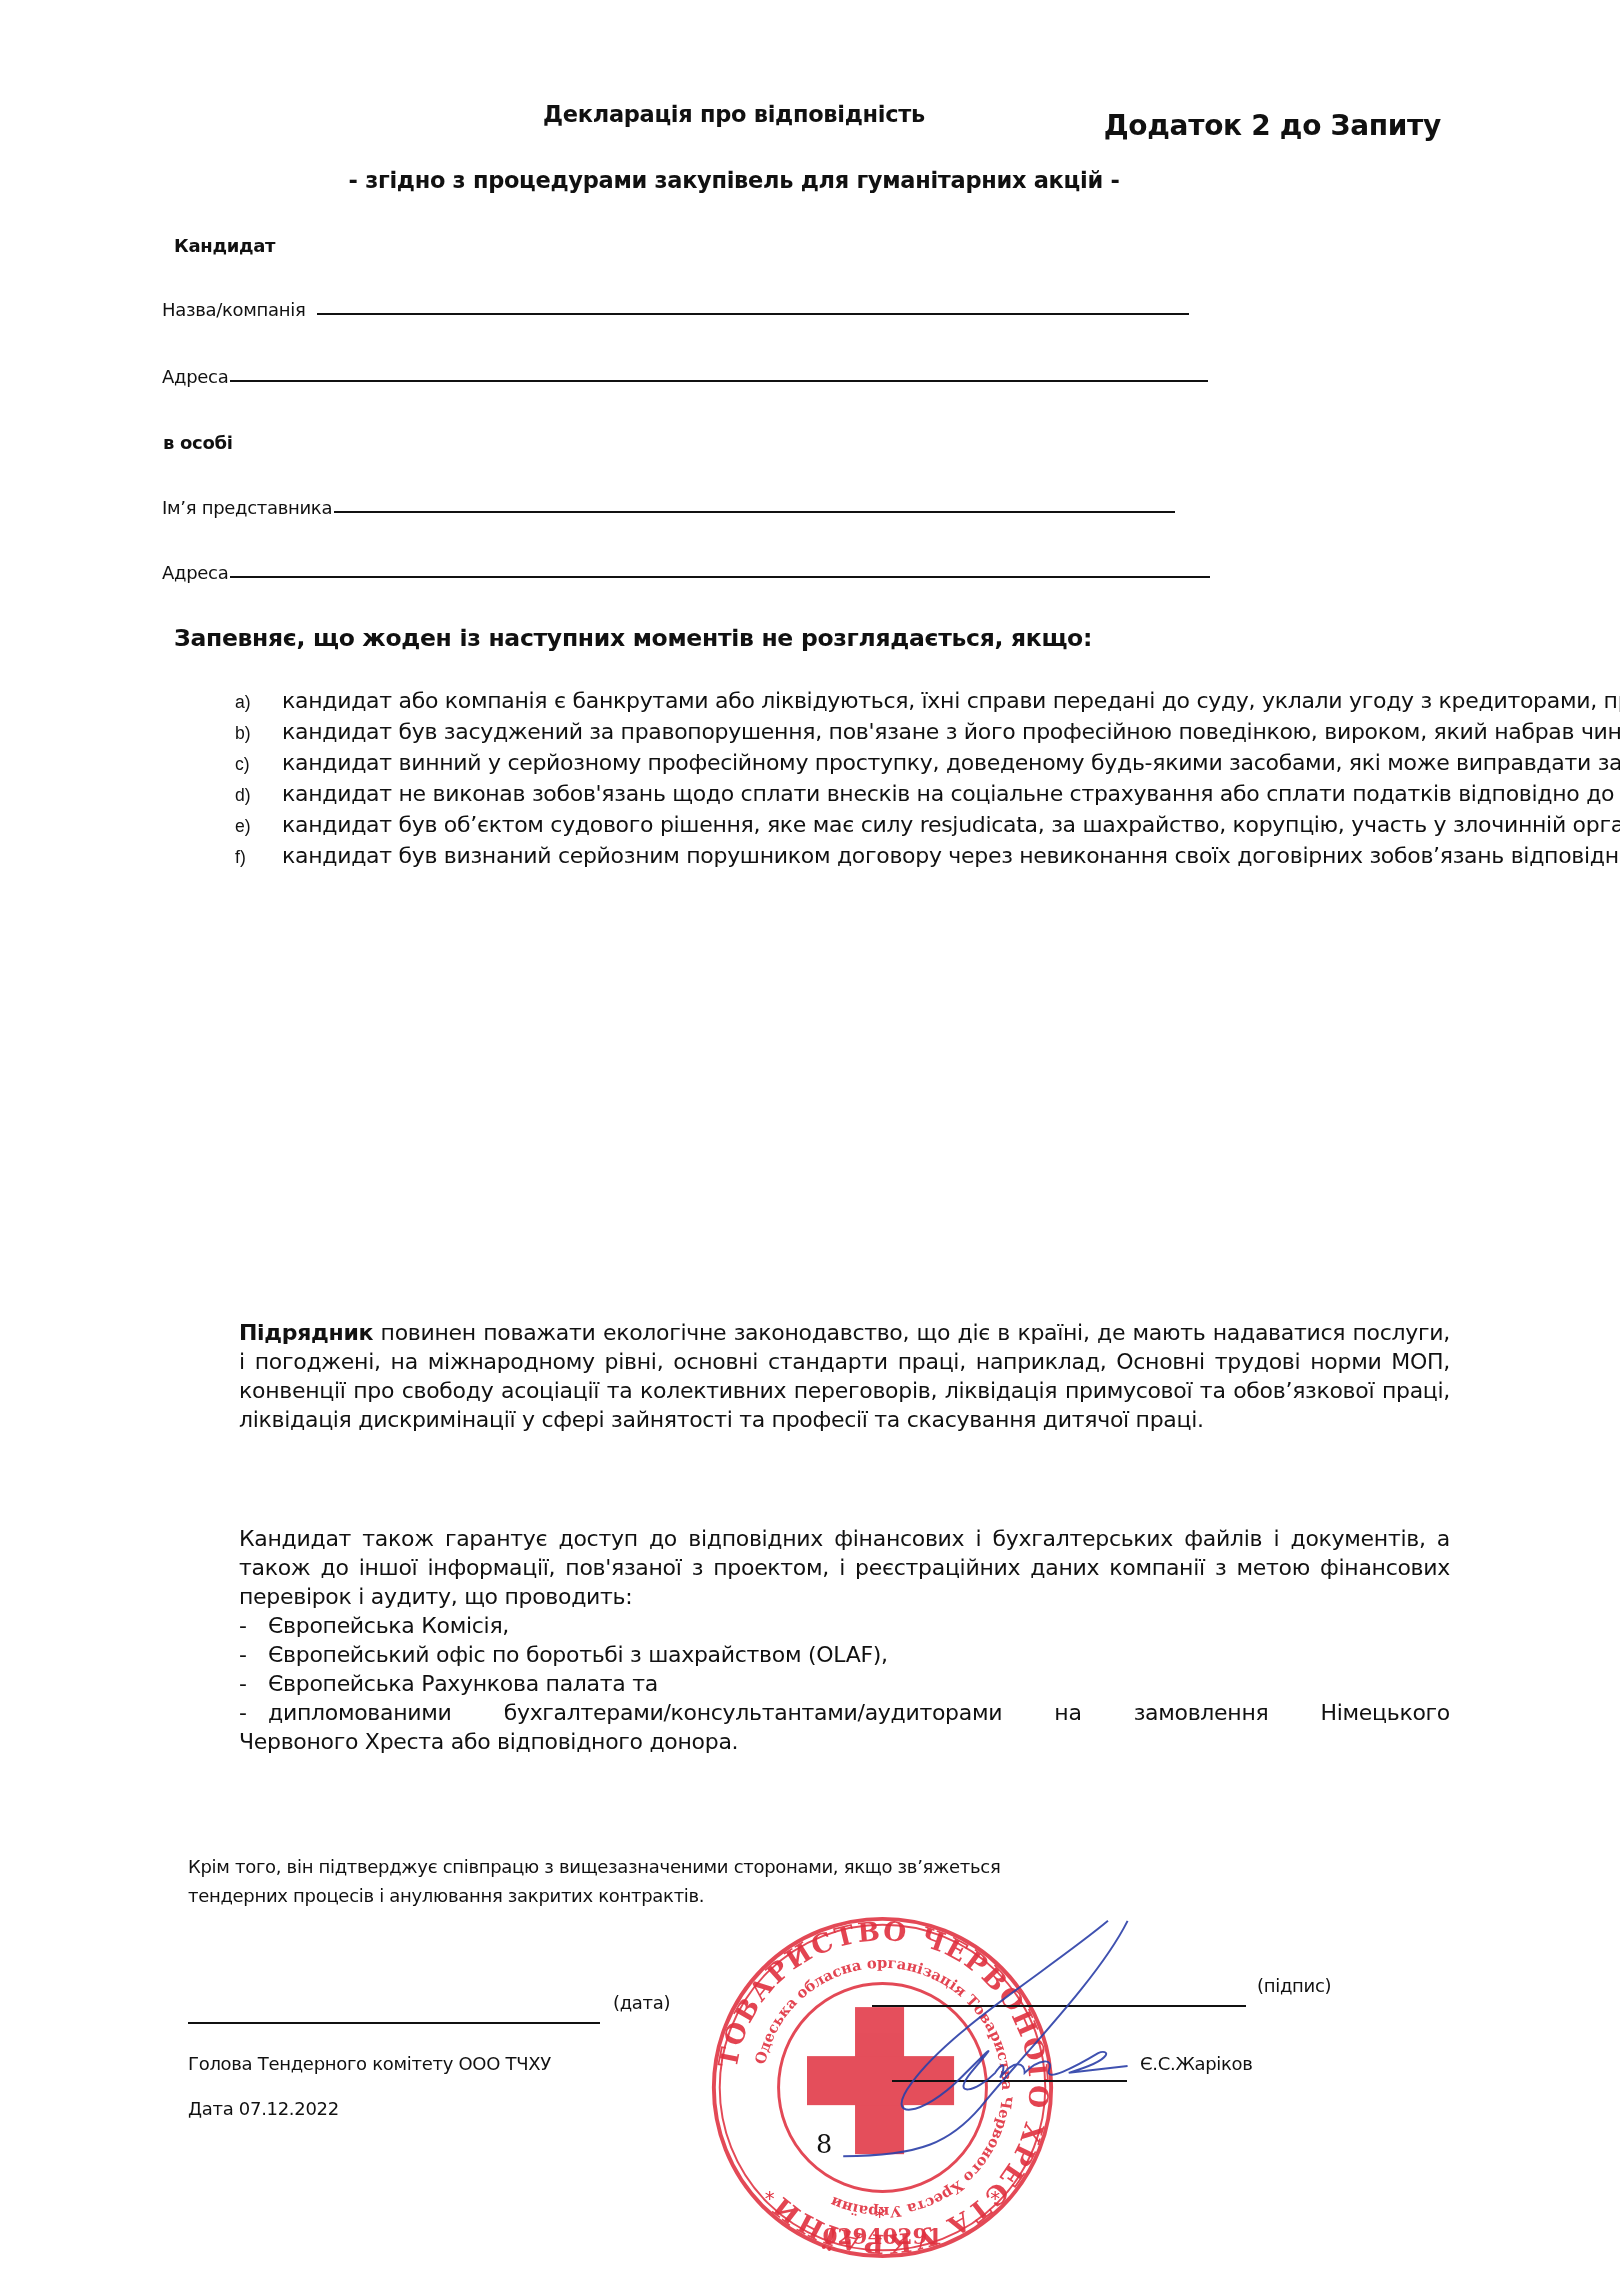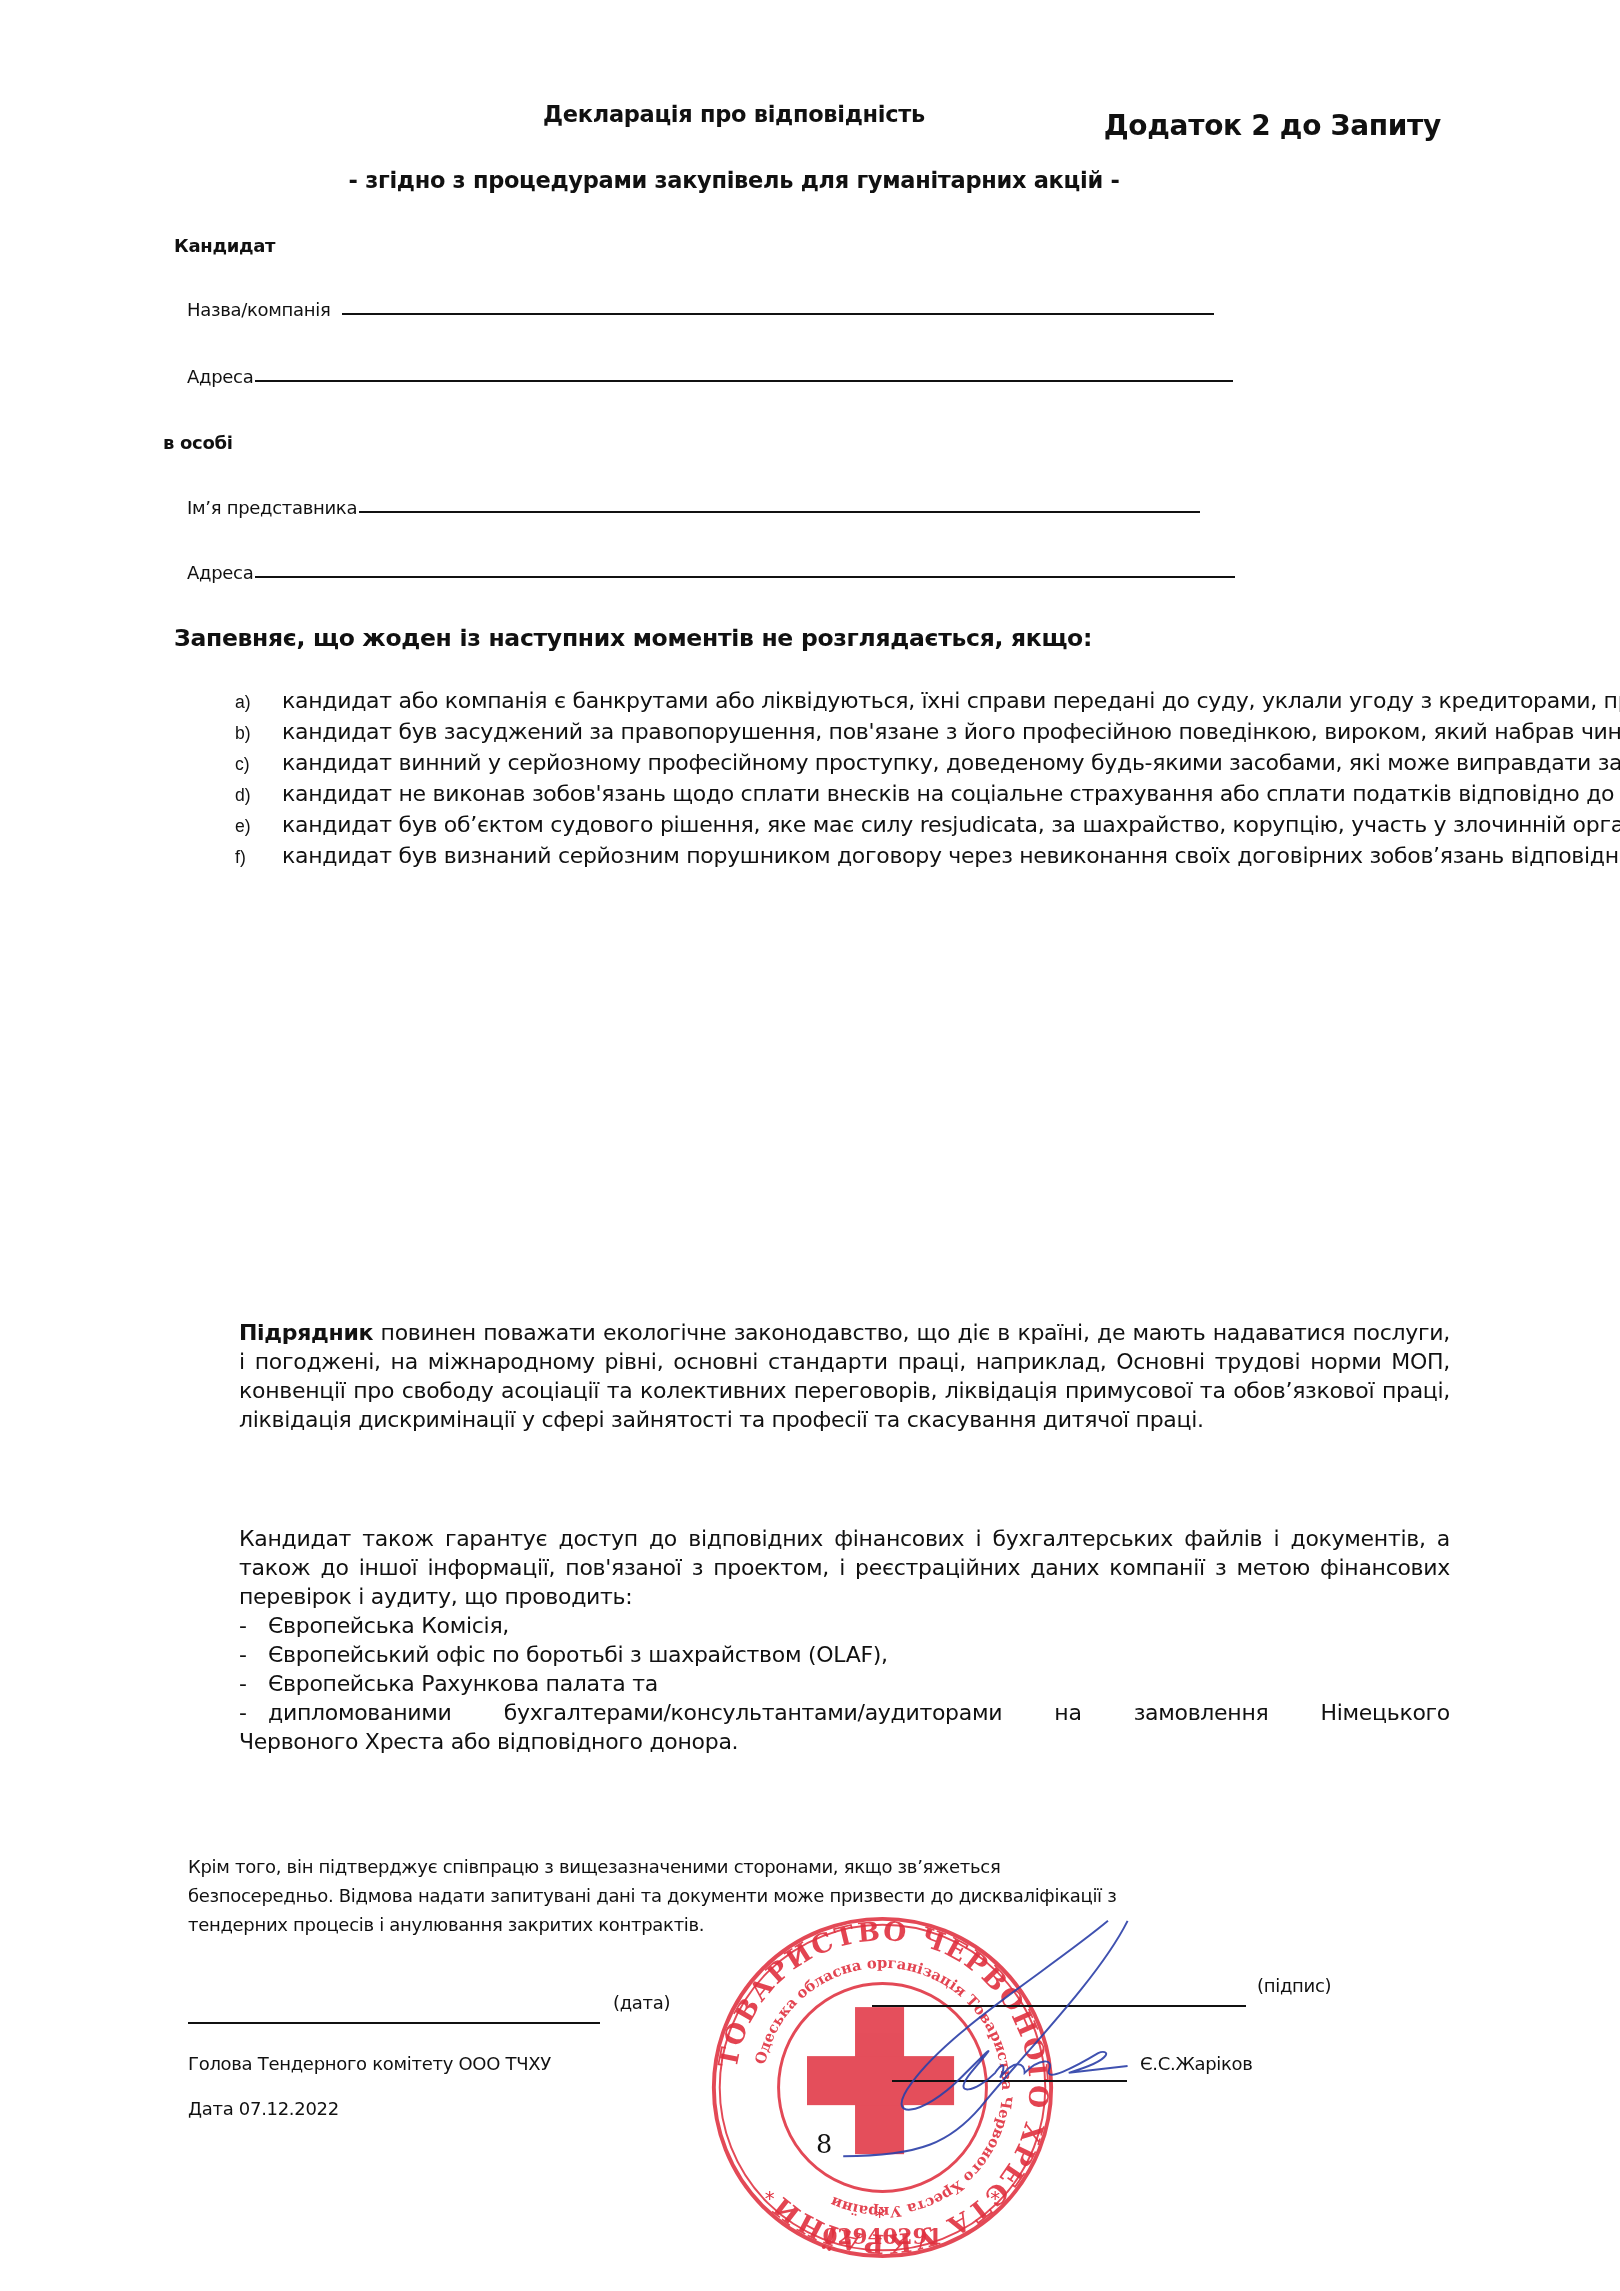--- a/index.html
+++ b/index.html
@@ -3,21 +3,21 @@
 <meta charset="utf-8">
 <style>
   html, body { margin: 0; padding: 0; background: #ffffff; }
   body { width: 1620px; height: 2292px; position: relative; overflow: hidden;
          font-family: "DejaVu Sans", sans-serif; color: #111111; }
   .abs { position: absolute; white-space: nowrap; }
   .txt { font-size: 18px; letter-spacing: -0.3px; }
   .b { font-weight: bold; }
   .appendix { font-size: 28px; font-weight: bold; right: 179px; top: 65px; letter-spacing: -0.3px; margin-top: 44px; }
   .title { font-size: 22.5px; font-weight: bold; left: 0; width: 1468px; text-align: center; letter-spacing: -0.3px; }
-  .field-row { left: 187px; display: flex; align-items: flex-end; }
+  .field-row { left: 162px; display: flex; align-items: flex-end; }
   .field-line { border-bottom: 2px solid #111; height: 0; margin-left: 2px; margin-bottom: 4.9px; }
   .list { left: 235px; width: 1215px; }
   .li { display: flex; line-height: 29px; }
   .marker { width: 47px; flex: none; font-family: "Liberation Sans", sans-serif; font-size: 17.6px; padding-top: 2px; }
   .litext { flex: 1; text-align: justify; text-align-last: left; font-size: 22px; letter-spacing: -0.3px; }
   .para { width: 1211px; line-height: 29px; text-align: justify; font-size: 22px; letter-spacing: -0.3px; white-space: normal; }
   .dash-list { line-height: 29px; font-size: 22px; letter-spacing: -0.3px; }
   .dash-row { display: flex; }
   .dash { width: 29px; flex: none; }
   .dash-text { flex: 1; text-align: justify; text-align-last: justify; }
@@ -107,21 +107,20 @@
     <div class="dash-row">
         <span class="dash">-</span>
         <span class="dash-text">дипломованими бухгалтерами/консультантами/аудиторами на замовлення Німецького</span>
       </div>
     <div>Червоного Хреста або відповідного донора.</div>
   </div>
 </div>
 
 <div class="abs txt" style="left:188px; top:1852px; line-height:29px;">
   <div>Крім того, він підтверджує співпрацю з вищезазначеними сторонами, якщо зв’яжеться</div>
-  <div>безпосередньо. Відмова надати запитувані дані та документи може призвести до дискваліфікації з</div>
   <div>тендерних процесів і анулювання закритих контрактів.</div>
 </div>
 
 <svg class="stamp" viewBox="0 0 360 360">
   <defs>
     <path id="outerArc" d="M 180,180 m -150,0 a 150,150 0 1,1 300,0 a 150,150 0 1,1 -300,0"></path>
     <path id="innerArc" d="M 180,180 m -122,0 a 122,122 0 1,1 244,0 a 122,122 0 1,1 -244,0"></path>
     <path id="bottomArc" d="M 60,210 A 125,125 0 0,0 300,210"></path>
   </defs>
   <g fill="none" stroke="#e0303f" opacity="0.88">

